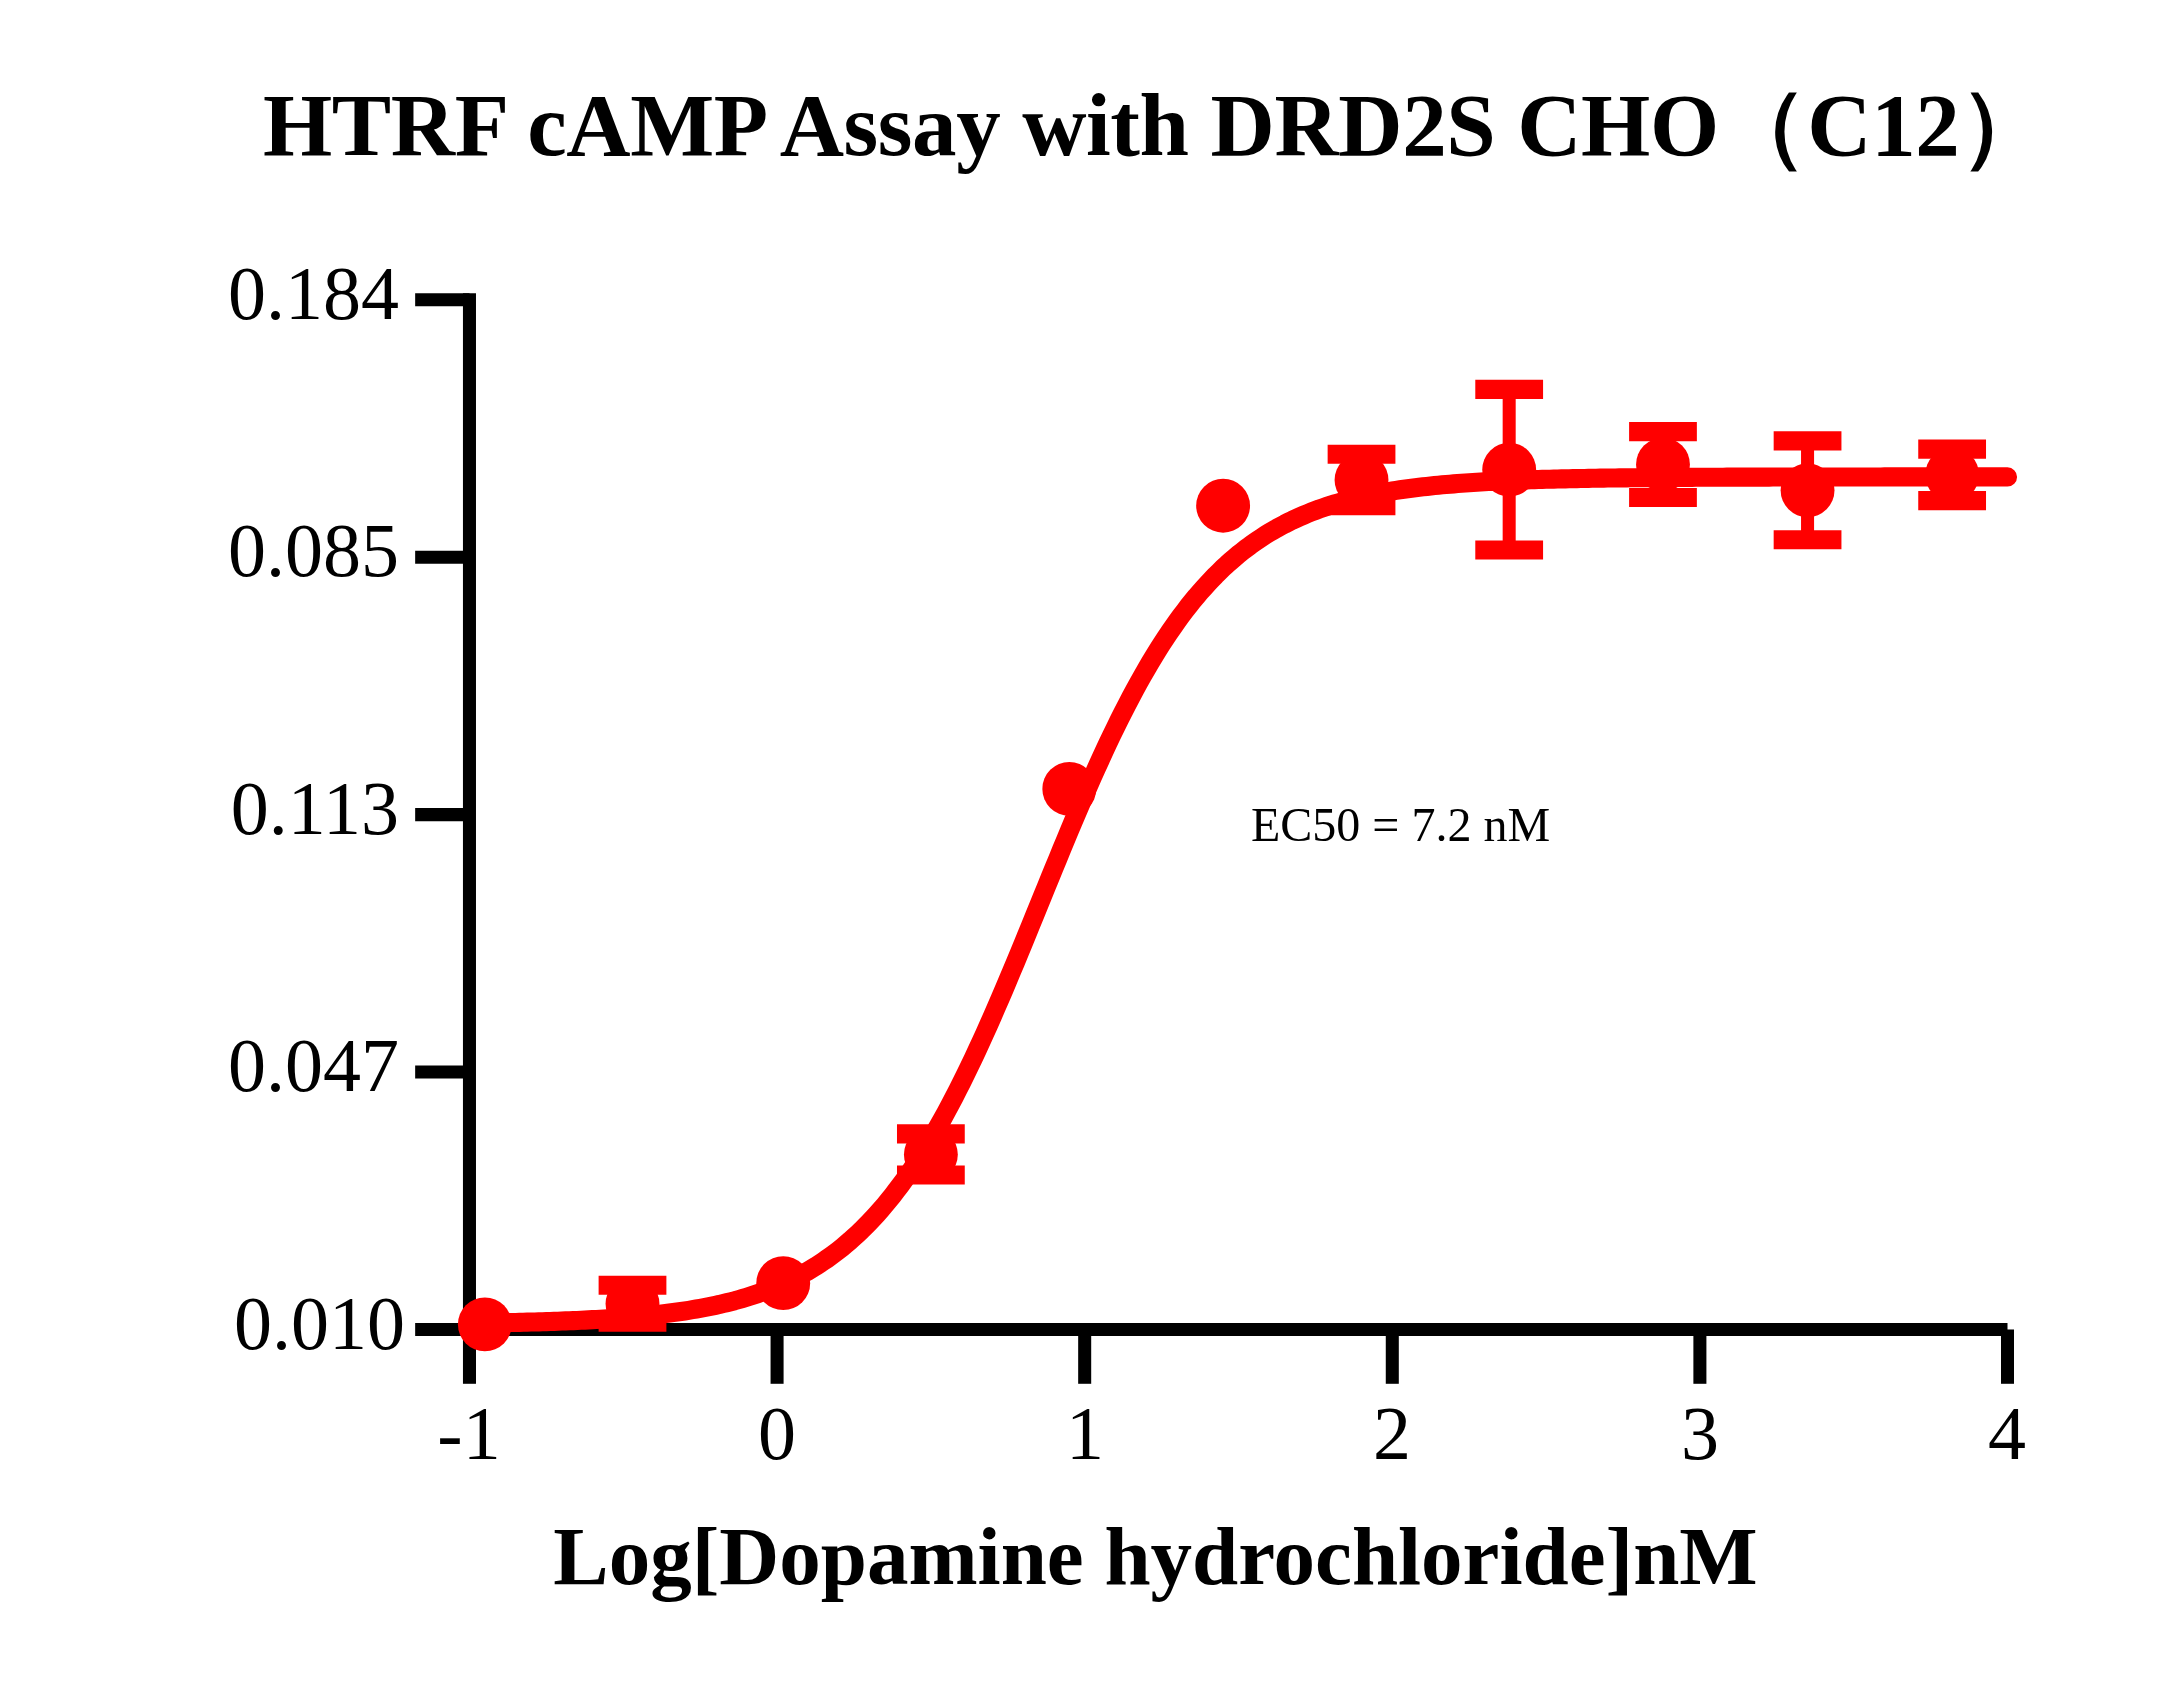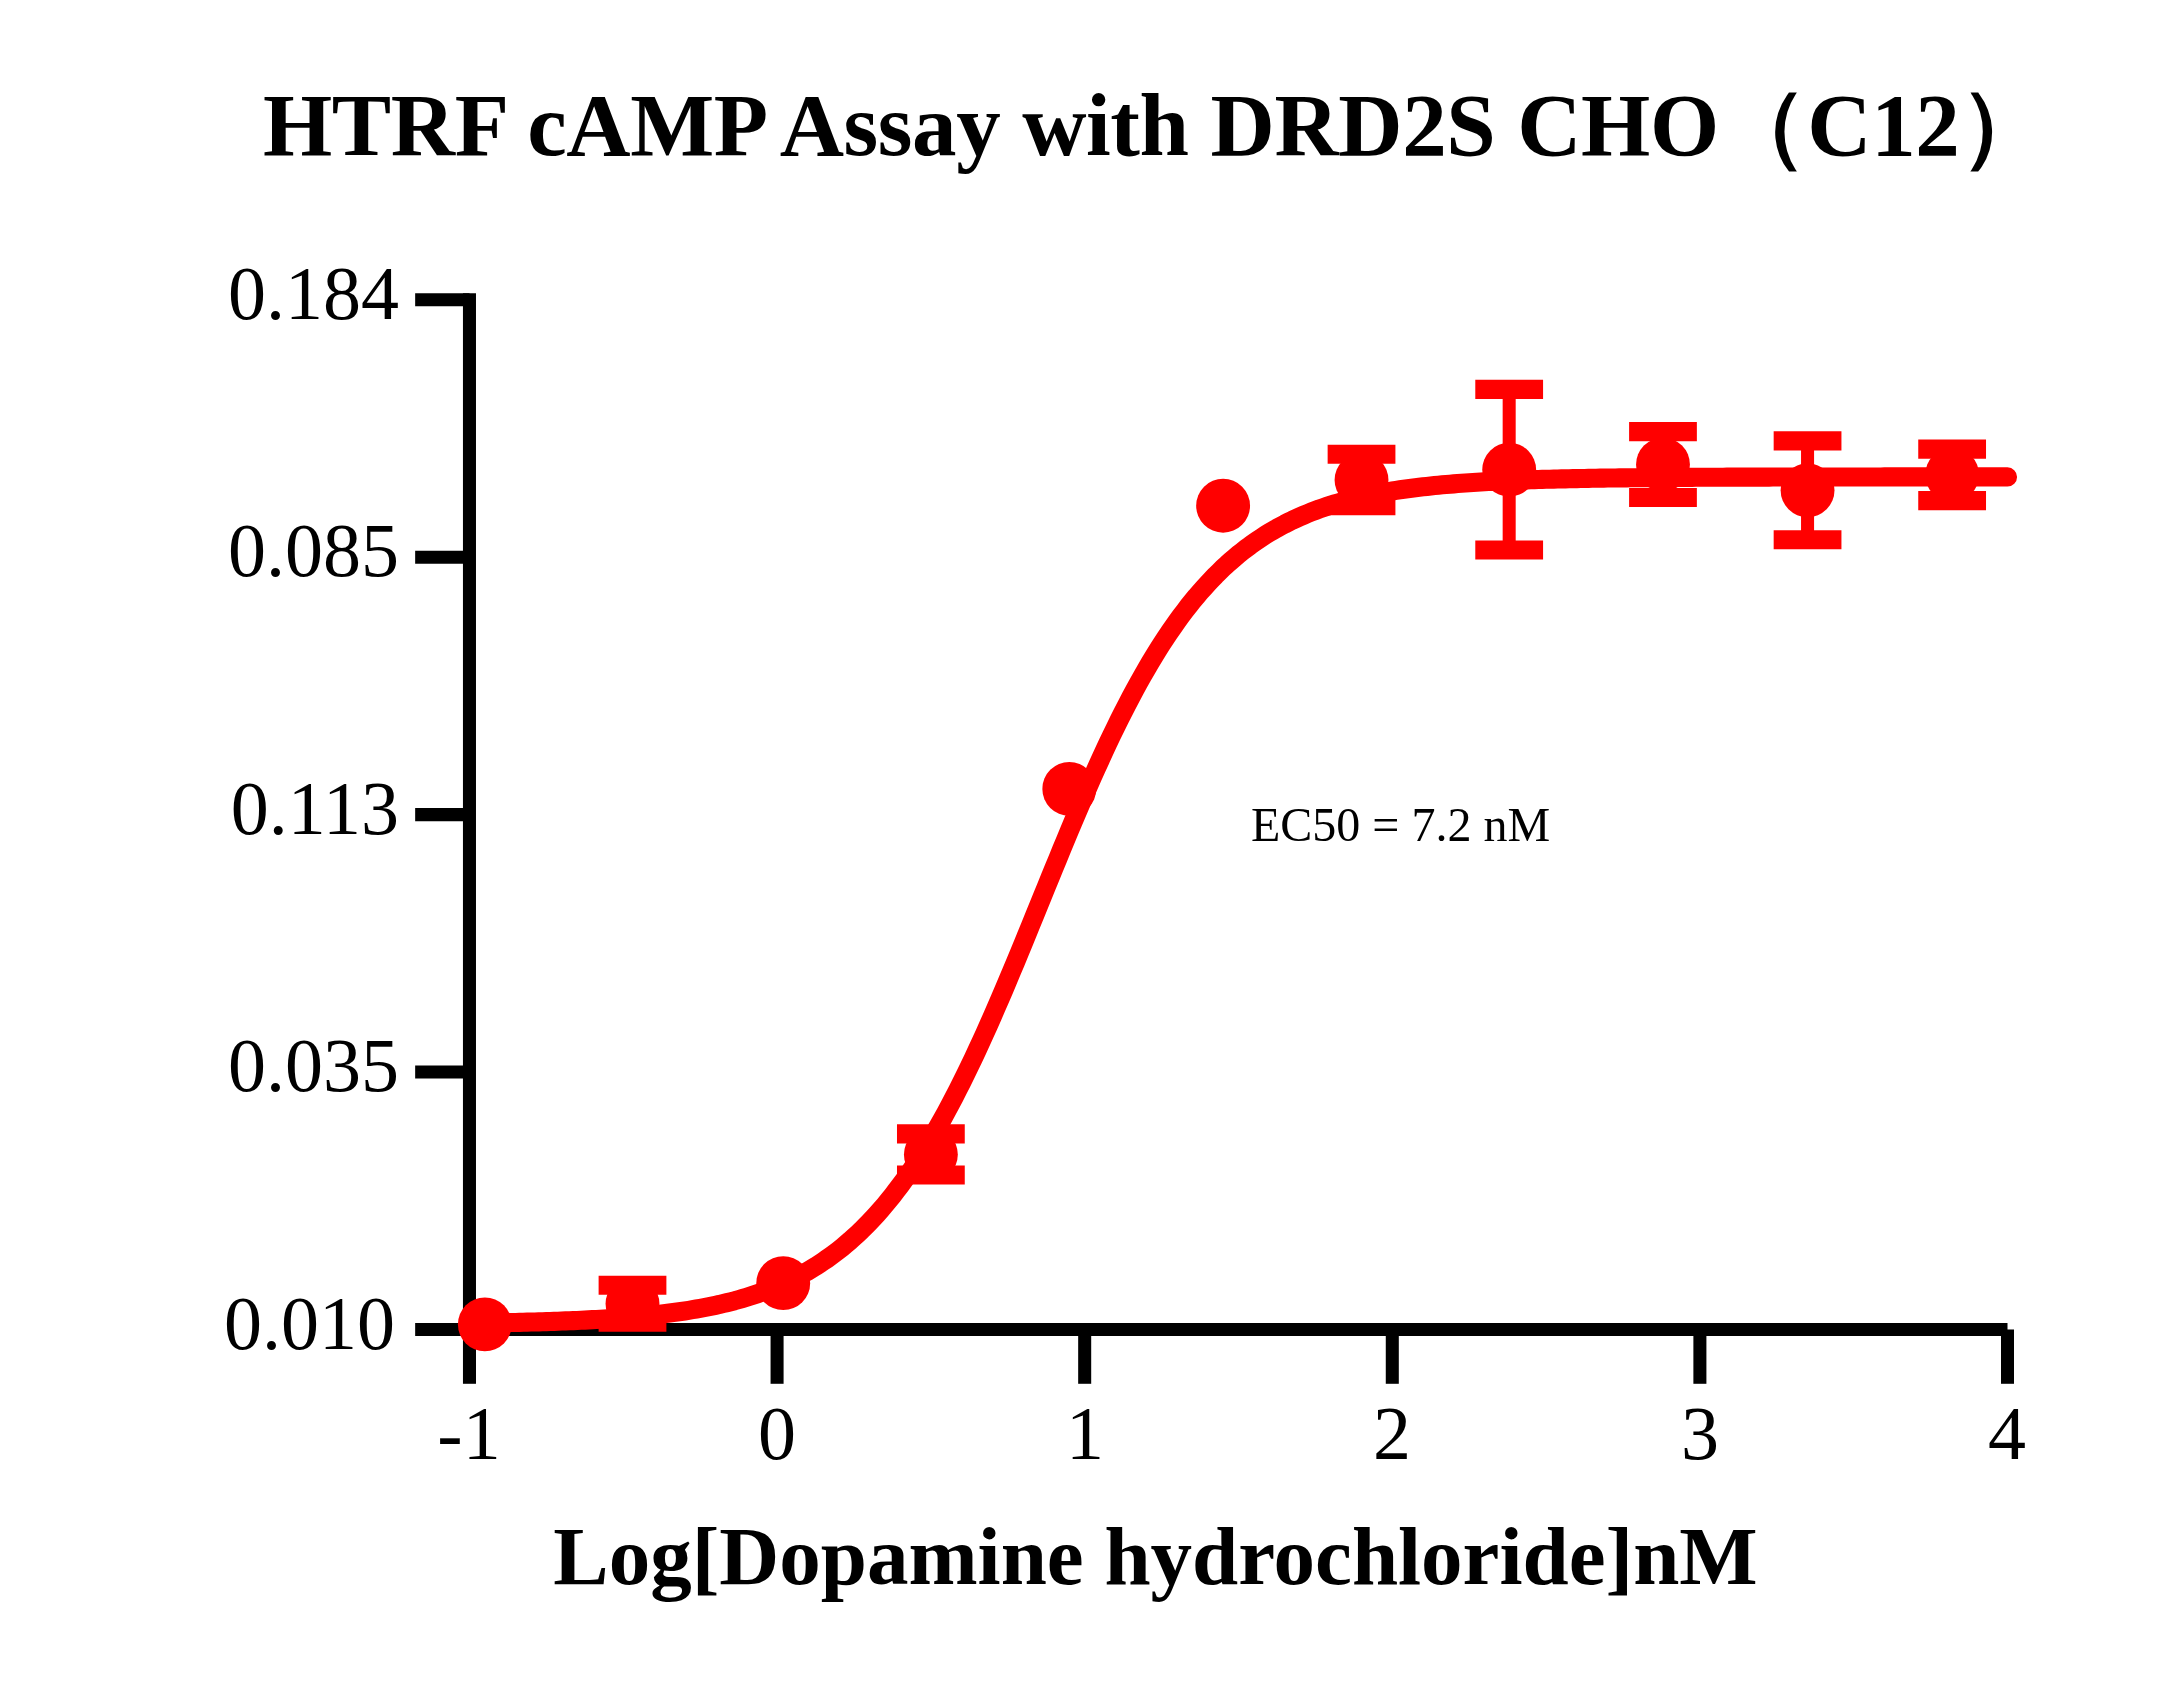--- a/index.html
+++ b/index.html
@@ -139,22 +139,22 @@
         <circle cx="3827.04" cy="1069.2" r="62" fill="#FF0000"></circle>
         <circle cx="4159.799999999999" cy="1128.45" r="62" fill="#FF0000"></circle>
         <circle cx="4492.56" cy="1092.9" r="62" fill="#FF0000"></circle>
       </g>
   </svg>
 
   <div id="ytick-labels">
       <div class="ytick-label" style="left: 130px; width: 269px; top: 250px;">0.184</div>
       <div class="ytick-label" style="left: 130px; width: 269px; top: 507px;">0.085</div>
       <div class="ytick-label" style="left: 130px; width: 269px; top: 765px;">0.113</div>
-      <div class="ytick-label" style="left: 130px; width: 269px; top: 1022px;">0.035</div>
-      <div class="ytick-label" style="left: 126px; width: 269px; top: 1280px;">0.010</div>
+      <div class="ytick-label" style="left: 130px; width: 269px; top: 1022px;">0.047</div>
+      <div class="ytick-label" style="left: 136px; width: 269px; top: 1280px;">0.010</div>
     </div>
   <div id="xtick-labels">
       <div class="xtick-label" style="left: 382px; width: 174px; top: 1390px;">-1</div>
       <div class="xtick-label" style="left: 690px; width: 174px; top: 1390px;">0</div>
       <div class="xtick-label" style="left: 998px; width: 174px; top: 1390px;">1</div>
       <div class="xtick-label" style="left: 1305px; width: 174px; top: 1390px;">2</div>
       <div class="xtick-label" style="left: 1613px; width: 174px; top: 1390px;">3</div>
       <div class="xtick-label" style="left: 1920px; width: 174px; top: 1390px;">4</div>
     </div>
 

